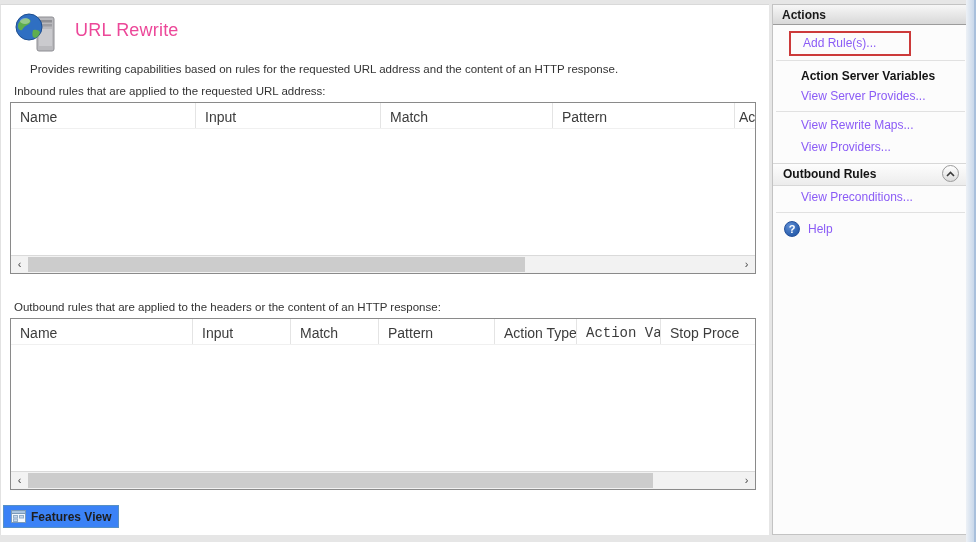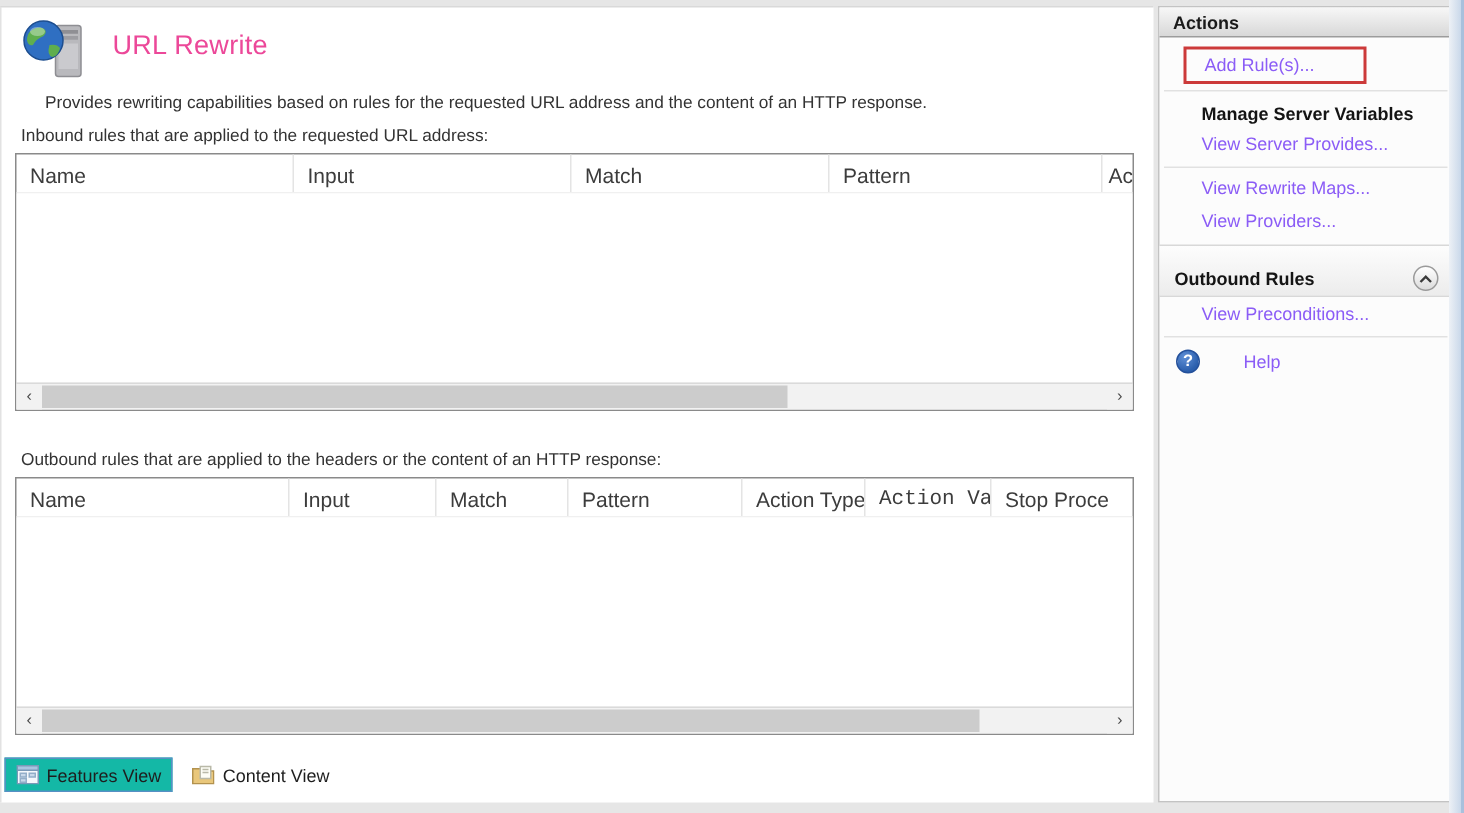--- a/index.html
+++ b/index.html
@@ -68,21 +68,21 @@
   .hs-thumb { position:absolute; top:1px; bottom:1px; left:0; background:#cccccc; }
   .thumb-inbound  { width:70%; }
   .thumb-outbound { width:88%; }
 
   
   .view-tabs {
     position:absolute; left:3px; top:505px; display:flex; align-items:center; gap:6px;
     font-size:12px; color:#1e1e1e;
   }
   .tab { display:inline-flex; align-items:center; gap:5px; padding:3px 7px; height:23px; }
-  .tab-selected { border:1px solid #5790c4; background:#14b8a6; }
+  .tab-selected { border:1px solid #5790c4; background:#3b82f6;font-weight:bold; }
   .tab-icon { width:15px; height:13px; display:inline-block; }
 
   
   .actions-panel {
     position:absolute; left:772px; top:4px; width:197px; height:531px;
     background:#fcfcfc;
     border:1px solid #c3c3c3;
     font-size:12px;
   }
   .actions-header {
@@ -101,39 +101,39 @@
   }
   .ap-divider { border:none; border-top:1px solid #e1e1e1; margin:4px 3px 2px 3px; }
   .highlight-box {
     border:2px solid #cc3a3a; margin:6px 28px 2px 16px; padding:2px 4px 3px 10px;
     width:122px;
   }
   .highlight-box .ap-link { padding:1px 0 1px 2px; }
   .section-bar {
     margin-top:5px;
     display:flex; justify-content:space-between; align-items:center;
-    padding:13px 9px 3px 10px;
+    padding:1px 9px 3px 10px;
     background:linear-gradient(#fdfdfd,#ececec);
     border-top:1px solid #d8d8d8; border-bottom:1px solid #d8d8d8;
     font-weight:bold; color:#141414;gap:31px;
   }
   .chev-btn {
     width:17px; height:17px; border-radius:50%;
     border:1px solid #9a9a9a; background:linear-gradient(#ffffff,#dcdcdc);
     display:flex; align-items:center; justify-content:center; cursor:pointer;
   }
   .help-row { display:flex; align-items:center; gap:8px; padding:6px 0 0 11px; }
   .help-icon {
     width:16px; height:16px; border-radius:50%;
     background:radial-gradient(circle at 35% 30%, #5f8fd6, #2b5fad 70%);
     color:#fff; font-size:11px; font-weight:bold;
     display:flex; align-items:center; justify-content:center;
     border:1px solid #24509b;
   }
-  .help-row .ap-link { padding:0;margin-left:21px; }
+  .help-row .ap-link { padding:0; }
 
   
   .right-strip {
     position:absolute; left:966px; top:0; width:10px; height:542px;
     background:linear-gradient(to right,#edf1f6,#c9d8ea);
     border-right:2px solid #a9c0dc;
   }
 </style>
 </head>
 <body>
@@ -201,41 +201,32 @@
   <div class="tab tab-selected">
     <svg class="tab-icon" viewBox="0 0 15 13">
       <rect x="0.5" y="0.5" width="14" height="12" fill="#f4f8fc" stroke="#7a99b8"></rect>
       <rect x="0.5" y="0.5" width="14" height="3" fill="#a8c4e0" stroke="#7a99b8"></rect>
       <rect x="2.5" y="5.5" width="4" height="2.5" fill="#c8d8ea" stroke="#93aec9"></rect>
       <rect x="8.5" y="5.5" width="4" height="2.5" fill="#c8d8ea" stroke="#93aec9"></rect>
       <rect x="2.5" y="9" width="4" height="2.5" fill="#c8d8ea" stroke="#93aec9"></rect>
     </svg>
     <span>Features View</span>
   </div>
-  <div class="tab">
-    <svg class="tab-icon" viewBox="0 0 15 13">
-      <path d="M0.5 2.5 L5.5 2.5 L7 4 L14.5 4 L14.5 12.5 L0.5 12.5 Z" fill="#e9c77b" stroke="#b3924e"></path>
-      <rect x="5.5" y="1" width="7" height="8" fill="#fdfdf5" stroke="#b9b9a8"></rect>
-      <line x1="7" y1="3" x2="11" y2="3" stroke="#b9b9a8"></line>
-      <line x1="7" y1="5" x2="11" y2="5" stroke="#b9b9a8"></line>
-    </svg>
-    <span>Content View</span>
-  </div>
 </div>
 
 <div class="actions-panel">
   <div class="actions-header">Actions</div>
 
   <div class="highlight-box">
     <a class="ap-link">Add Rule(s)...</a>
   </div>
 
   <hr class="ap-divider">
 
-  <div class="ap-group-header">Manage Server Variables</div>
+  <div class="ap-group-header">Action Server Variables</div>
   <a class="ap-link">View Server Provides...</a>
 
   <hr class="ap-divider">
 
   <a class="ap-link">View Rewrite Maps...</a>
   <a class="ap-link">View Providers...</a>
 
   <div class="section-bar">
     <span>Outbound Rules</span>
     <span class="chev-btn">

